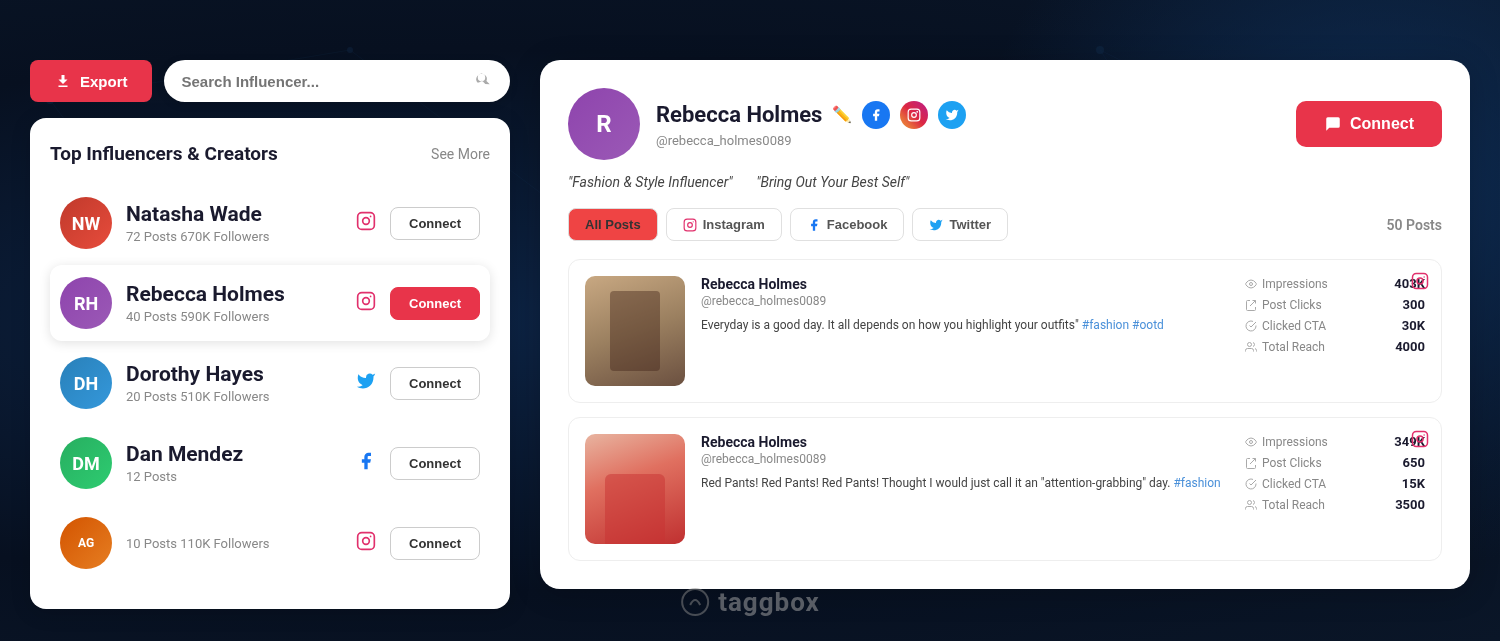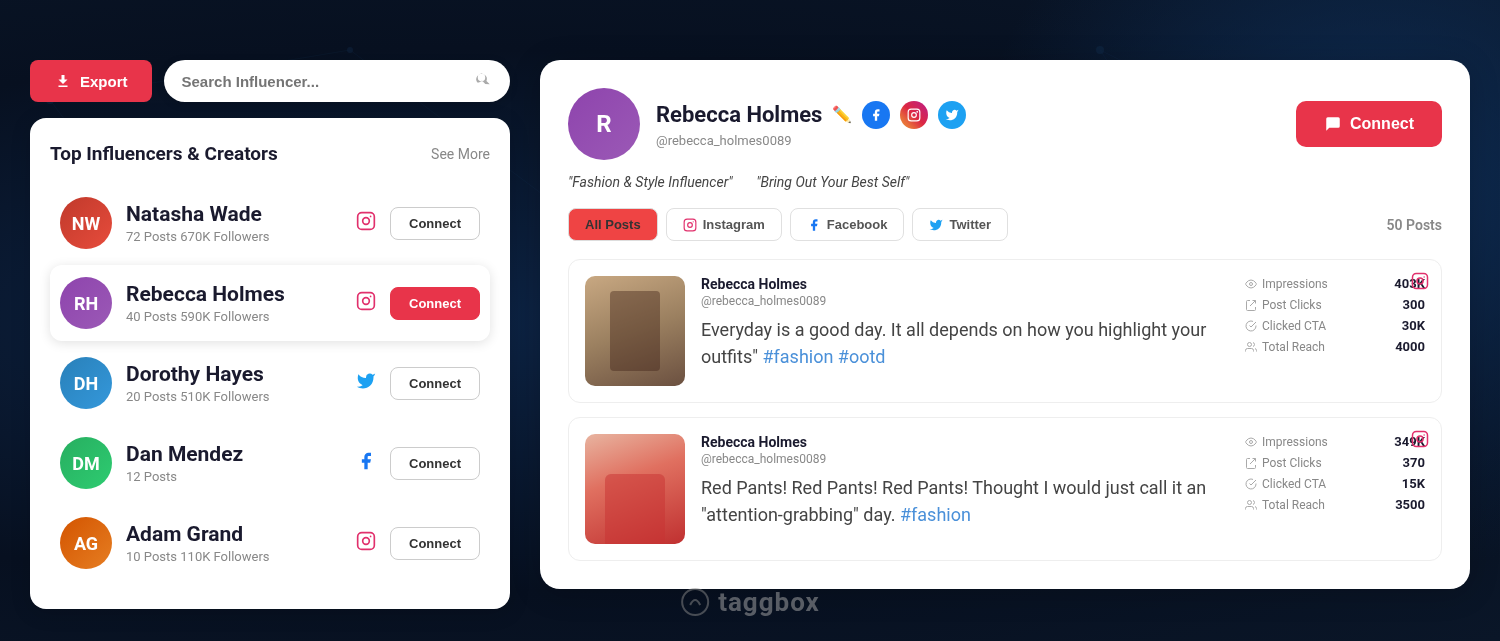--- a/index.html
+++ b/index.html
@@ -334,21 +334,21 @@
       margin-bottom: 2px;
     }
 
     .post-handle {
       font-size: 12px;
       color: #888;
       margin-bottom: 8px;
     }
 
     .post-text {
-      font-size: 18px;
+      font-size: 12px;
       color: #444;
       line-height: 1.5;
     }
 
     .post-hashtag {
       color: #4a90d9;
     }
 
     .post-metrics {
       display: flex;
@@ -532,23 +532,22 @@
     <div class="influencer-info">
       <div class="influencer-name">Dan Mendez</div>
       <div class="influencer-stats">12 Posts</div>
     </div>
     <span><svg width="20" height="20" viewBox="0 0 24 24" fill="#1877f2">
                 <path d="M18 2h-3a5 5 0 0 0-5 5v3H7v4h3v8h4v-8h3l1-4h-4V7a1 1 0 0 1 1-1h3z"></path>
               </svg></span>
     <button class="connect-btn">Connect</button>
   </div>
           <div class="influencer-item" style="margin-bottom: 4px;">
-    <div class="avatar-circle av-adam" style="width:52px;height:52px;font-size:18px;">AG</div>
+    <div class="avatar-circle av-adam" style="width:52px;height:52px;font-size:12px;">AG</div>
     <div class="influencer-info">
-      <div class="influencer-name">Adam Grand</div>
       <div class="influencer-stats">10 Posts   110K Followers</div>
     </div>
     <span><svg width="20" height="20" viewBox="0 0 24 24" fill="none" stroke="#e1306c" stroke-width="2">
                 <rect x="2" y="2" width="20" height="20" rx="5" ry="5"></rect>
                 <circle cx="12" cy="12" r="4"></circle>
                 <circle cx="17.5" cy="6.5" r="1" fill="#e1306c" stroke="none"></circle>
               </svg></span>
     <button class="connect-btn">Connect</button>
   </div>
         </div>
@@ -723,21 +722,21 @@
           </div>
           <div class="metric-row">
             <span class="metric-label">
               <svg width="12" height="12" viewBox="0 0 24 24" fill="none" stroke="#aaa" stroke-width="2">
                   <polyline points="15 3 21 3 21 9"></polyline>
                   <path d="M10 14L21 3"></path>
                   <path d="M21 16v5a2 2 0 0 1-2 2H5a2 2 0 0 1-2-2V5a2 2 0 0 1 2-2h5"></path>
                 </svg>
               Post Clicks
             </span>
-            <span class="metric-value">370</span>
+            <span class="metric-value">650</span>
           </div>
           <div class="metric-row">
             <span class="metric-label">
               <svg width="12" height="12" viewBox="0 0 24 24" fill="none" stroke="#aaa" stroke-width="2">
                   <path d="M22 11.08V12a10 10 0 1 1-5.93-9.14"></path>
                   <polyline points="22 4 12 14.01 9 11.01"></polyline>
                 </svg>
               Clicked CTA
             </span>
             <span class="metric-value">15K</span>

